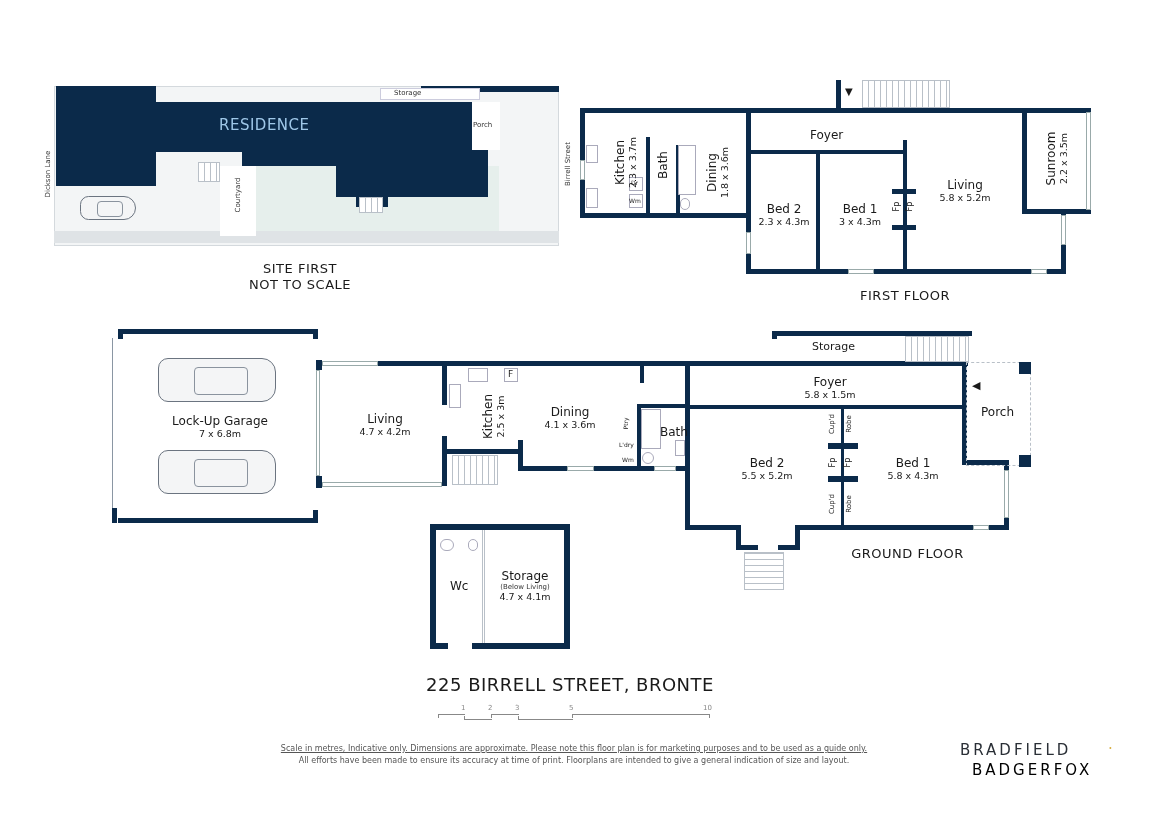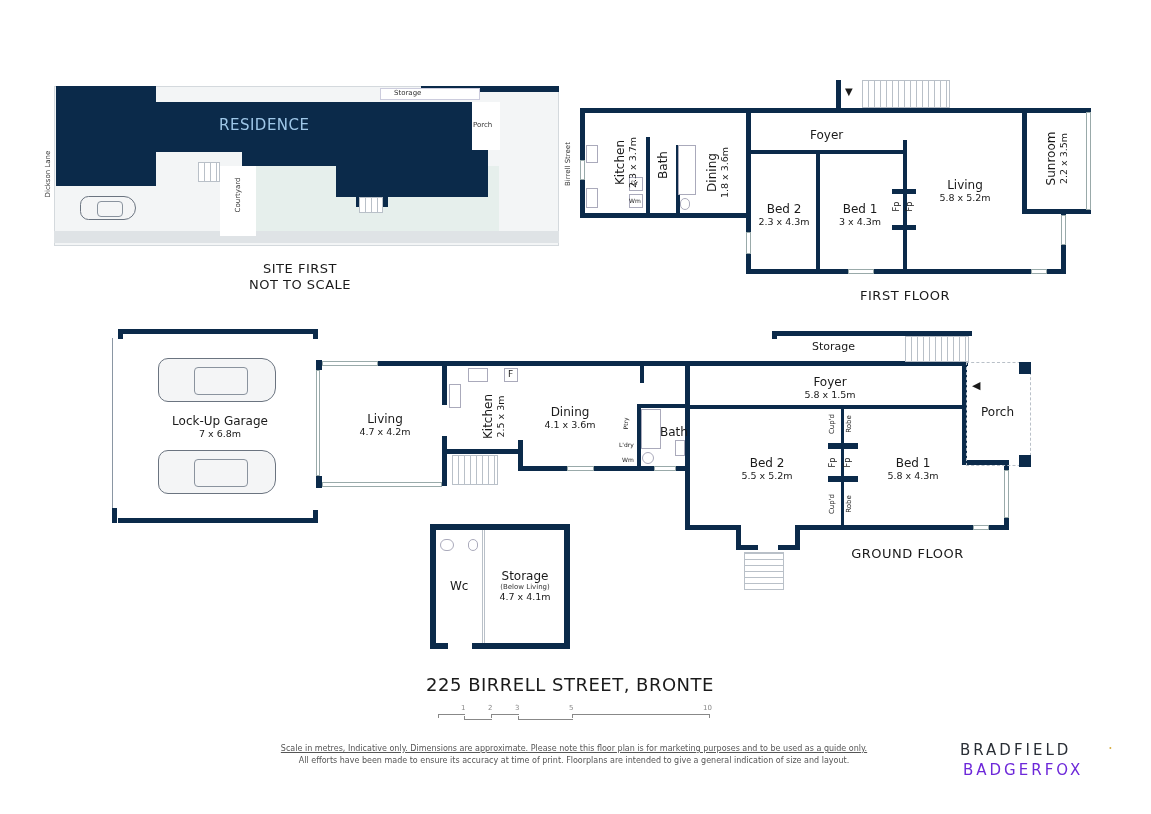--- a/index.html
+++ b/index.html
@@ -265,14 +265,14 @@
   <div class="lbl" style="left:133px;top:-4px;font-size:7px;color:#888;">5</div>
   <div class="lbl" style="left:267px;top:-4px;font-size:7px;color:#888;">10</div>
 </div>
 
 <div class="lbl" style="left:250px;top:744px;width:648px;font-size:8px;color:#555;text-decoration:underline;">Scale in metres, Indicative only. Dimensions are approximate. Please note this floor plan is for marketing purposes and to be used as a guide only.</div>
 <div class="lbl" style="left:250px;top:756px;width:648px;font-size:8px;color:#555;">All efforts have been made to ensure its accuracy at time of print. Floorplans are intended to give a general indication of size and layout.</div>
 
 <div class="abs" style="left:952px;top:742px;width:170px;height:40px;margin-left:8px;">
   <span class="lbl" style="left:0;top:0;font-size:15px;letter-spacing:3px;color:#2a2f36;text-align:left;">BRADFIELD</span>
   <span class="lbl" style="left:148px;top:-1px;font-size:15px;color:#d9b24a;">·</span>
-  <span class="lbl" style="left:3px;top:20px;font-size:15px;letter-spacing:3px;color:#6d28d9;text-align:center;">BADGERFOX</span>
+  <span class="lbl" style="left:12px;top:20px;font-size:15px;letter-spacing:3px;color:#000000;text-align:center;">BADGERFOX</span>
 </div>
 
 </body></html>

